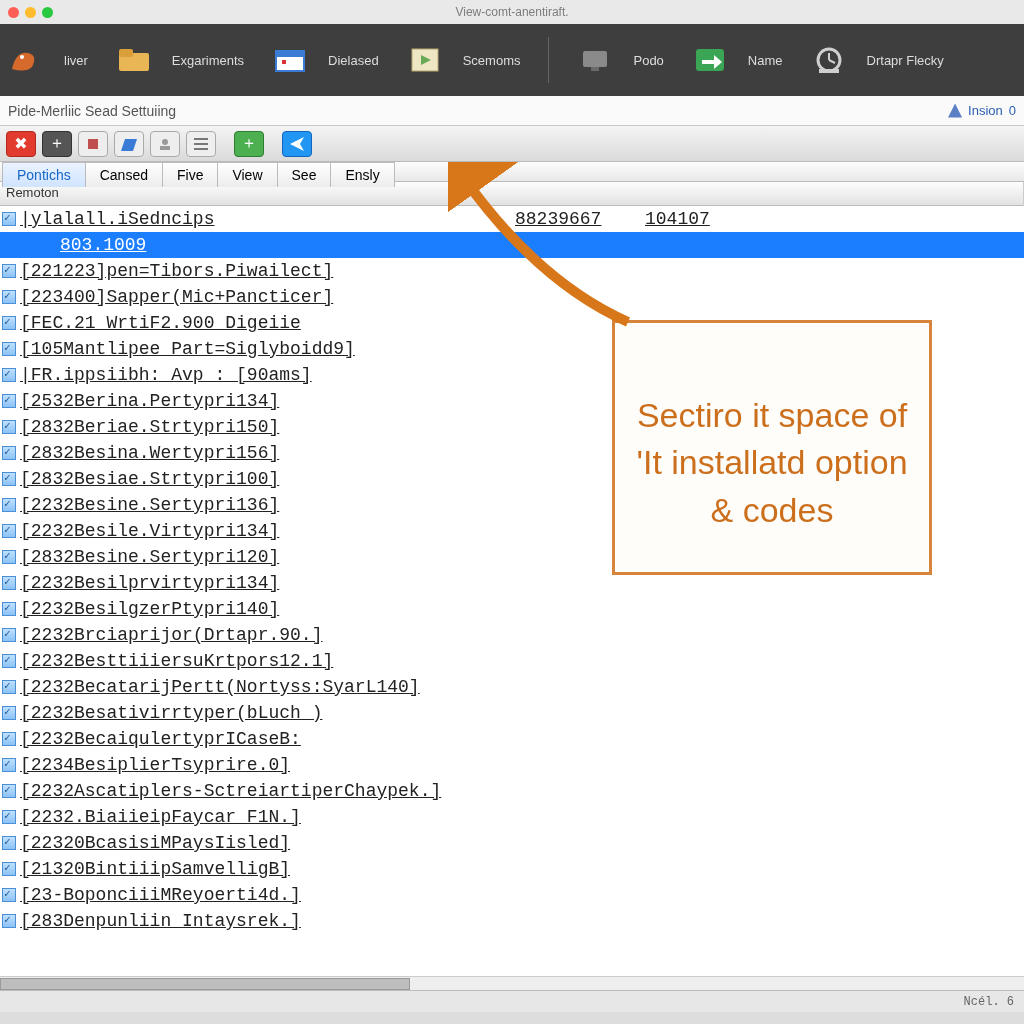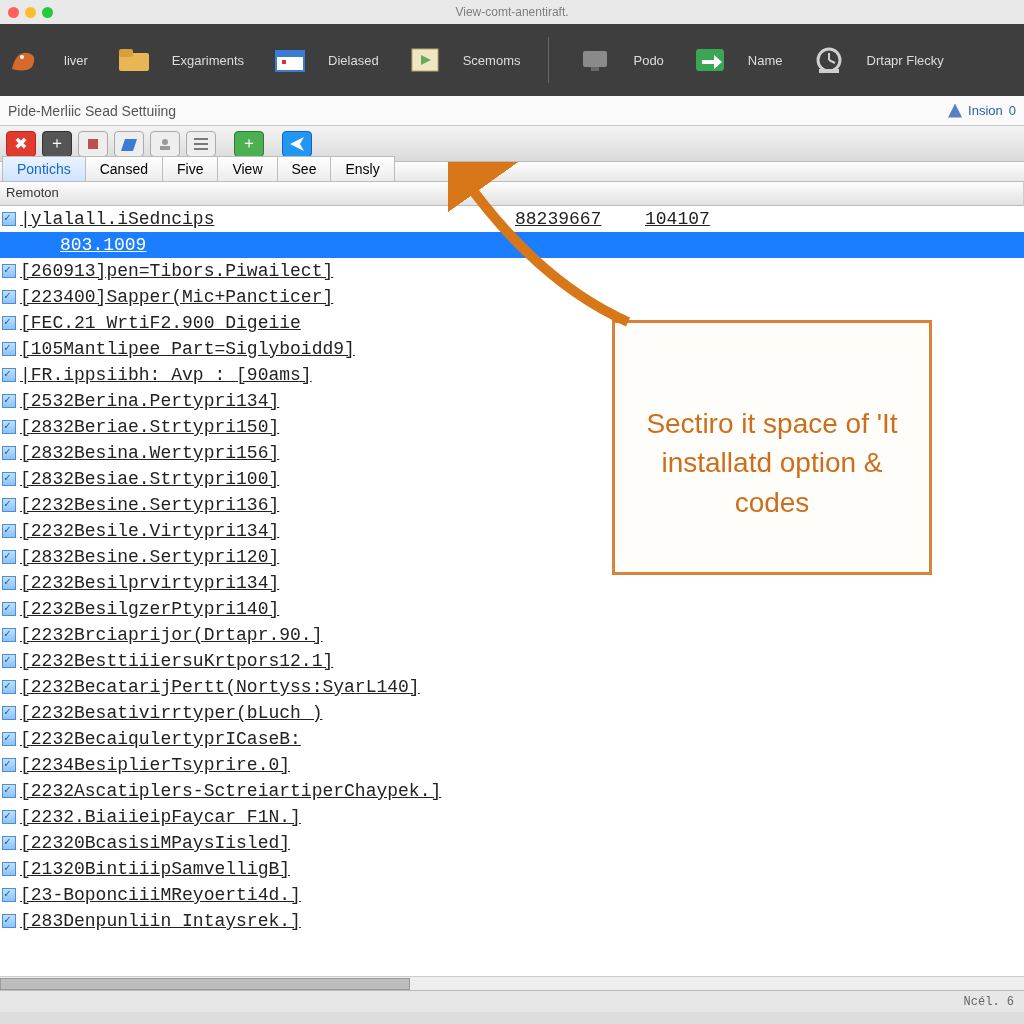--- a/index.html
+++ b/index.html
@@ -21,21 +21,21 @@
   .insion { display: flex; align-items: center; gap: 6px; font-size: 13px; color: #2a5fb0; }
   .insion .ic { width: 14px; height: 14px; background: #5a7fc5; clip-path: polygon(50% 0, 100% 100%, 0 100%); }
 
   .iconbar { background: linear-gradient(#f4f4f4,#dadada); height: 36px; display: flex; align-items: center; gap: 6px; padding: 0 6px; border-bottom: 1px solid #bbb; }
   .ib { width: 30px; height: 26px; border: 1px solid #aaa; border-radius: 4px; display: flex; align-items: center; justify-content: center; cursor: pointer; background: #eee; }
   .ib.red { background: #e23a2e; border-color:#b02a20; color:#fff;}
   .ib.dark { background: #555; border-color:#333; color:#fff;}
   .ib.green { background: #4caf50; border-color:#2e7d32; color:#fff;}
   .ib.blue { background: #2196f3; border-color:#1565c0; color:#fff;}
 
-  .tabs { height: 20px; display: flex; align-items: flex-end; padding-left: 2px; background: linear-gradient(#fdfdfd,#e8e8e8); border-bottom: 1px solid #bbb; font-size: 14px; }
+  .tabs { height: 20px; display: flex; align-items: flex-start; padding-left: 2px; background: linear-gradient(#fdfdfd,#e8e8e8); border-bottom: 1px solid #bbb; font-size: 14px; }
   .tab { padding: 4px 14px; border: 1px solid #bbb; border-bottom: none; margin-right: -1px; background: linear-gradient(#fff,#ececec); cursor: pointer; display:flex; align-items:center; }
   .tab.active { color: #1766c9; background: linear-gradient(#eaf3ff,#d0e4ff); }
 
   .colhead { height: 24px; display: flex; background: linear-gradient(#fdfdfd,#e2e2e2); border-bottom: 1px solid #bbb; font-size: 13px; color: #333; flex-direction: column; }
   .colhead div { padding: 3px 6px; border-right: 1px solid #ccc; }
   .c1 { flex: 0 0 455px; }
   .c2 { flex: 0 0 60px; }
   .c3 { flex: 0 0 130px; }
   .c4 { flex: 0 0 110px; }
 
@@ -48,21 +48,21 @@
   .row .rc4 { flex: 0 0 110px; }
   .chk { width: 14px; height: 14px; border: 1px solid #4a8fd6; background: linear-gradient(#bfe0ff,#8cc2f5); margin-right: 4px; flex-shrink:0; position:relative; }
   .chk::after { content:"✓"; font-size:11px; color:#205a9a; position:absolute; top:-2px; left:1px; }
 
   .statusbar { position:absolute; bottom:0; left:0; right:0; height:22px; background:#e7e7e7; border-top:1px solid #bbb; font-size:12px; color:#666; display:flex; justify-content:flex-end; align-items:center; padding:0 10px; gap:20px;font-family:Liberation Mono, monospace;}
   .hscroll { position:absolute; bottom:22px; left:0; right:0; height:14px; background:#eee; border-top:1px solid #ccc; display:flex; }
   .hscroll .thumb { width:40%; background:#bdbdbd; border:1px solid #999; height:12px; margin:1px 0; }
 
   
   .callout { position: absolute; top: 320px; left: 612px; width: 320px; height: 255px; border: 3px solid #d8833a; background: #fffdfa; display:flex; align-items:center; justify-content:center; text-align:center; padding: 20px; }
-  .callout span { font-size: 28px; color: #cc6f1d; line-height: 1.4; margin-top: 31px; }
+  .callout span { font-size: 34px; color: #cc6f1d; line-height: 1.4; margin-top: 31px; }
   .arrow { position: absolute; top: 162px; left: 448px; width: 200px; height: 170px; pointer-events:none; }
 
   
   svg { display:block; }
 </style>
 </head>
 <body>
 
 <div class="titlebar">
   <div class="traffic">
@@ -200,21 +200,21 @@
 <div class="colhead">
   <div class="c1">Remoton</div>
   <div class="c2">Vens</div>
   <div class="c3">Cansed bir Pod</div>
   <div class="c4">Niginal</div>
 </div>
 
 <div class="listarea" id="listarea">
   <div class="row"><div class="rc1"><span class="chk"></span><span>|ylalall.iSedncips</span></div><div class="rc2"></div><div class="rc3">88239667</div><div class="rc4">104107</div></div>
     <div class="row sel"><div class="rc2"></div><div class="rc3">803.1009</div><div class="rc4"></div></div>
-    <div class="row"><div class="rc1"><span class="chk"></span><span>[260913]pen=Tibors.Piwailect]</span></div><div class="rc2"></div><div class="rc3"></div><div class="rc4"></div></div>
+    <div class="row"><div class="rc1"><span class="chk"></span><span>[221223]pen=Tibors.Piwailect]</span></div><div class="rc2"></div><div class="rc3"></div><div class="rc4"></div></div>
     <div class="row"><div class="rc1"><span class="chk"></span><span>[223400]Sapper(Mic+Pancticer]</span></div><div class="rc2"></div><div class="rc3"></div><div class="rc4"></div></div>
     <div class="row"><div class="rc1"><span class="chk"></span><span>[FEC.21 WrtiF2.900 Digeiie</span></div><div class="rc2"></div><div class="rc3"></div><div class="rc4"></div></div>
     <div class="row"><div class="rc1"><span class="chk"></span><span>[105Mantlipee Part=Siglyboidd9]</span></div><div class="rc2"></div><div class="rc3"></div><div class="rc4"></div></div>
     <div class="row"><div class="rc1"><span class="chk"></span><span>|FR.ippsiibh: Avp : [90ams]</span></div><div class="rc2"></div><div class="rc3"></div><div class="rc4"></div></div>
     <div class="row"><div class="rc1"><span class="chk"></span><span>[2532Berina.Pertypri134]</span></div><div class="rc2"></div><div class="rc3"></div><div class="rc4"></div></div>
     <div class="row"><div class="rc1"><span class="chk"></span><span>[2832Beriae.Strtypri150]</span></div><div class="rc2"></div><div class="rc3"></div><div class="rc4"></div></div>
     <div class="row"><div class="rc1"><span class="chk"></span><span>[2832Besina.Wertypri156]</span></div><div class="rc2"></div><div class="rc3"></div><div class="rc4"></div></div>
     <div class="row"><div class="rc1"><span class="chk"></span><span>[2832Besiae.Strtypri100]</span></div><div class="rc2"></div><div class="rc3"></div><div class="rc4"></div></div>
     <div class="row"><div class="rc1"><span class="chk"></span><span>[2232Besine.Sertypri136]</span></div><div class="rc2"></div><div class="rc3"></div><div class="rc4"></div></div>
     <div class="row"><div class="rc1"><span class="chk"></span><span>[2232Besile.Virtypri134]</span></div><div class="rc2"></div><div class="rc3"></div><div class="rc4"></div></div>

